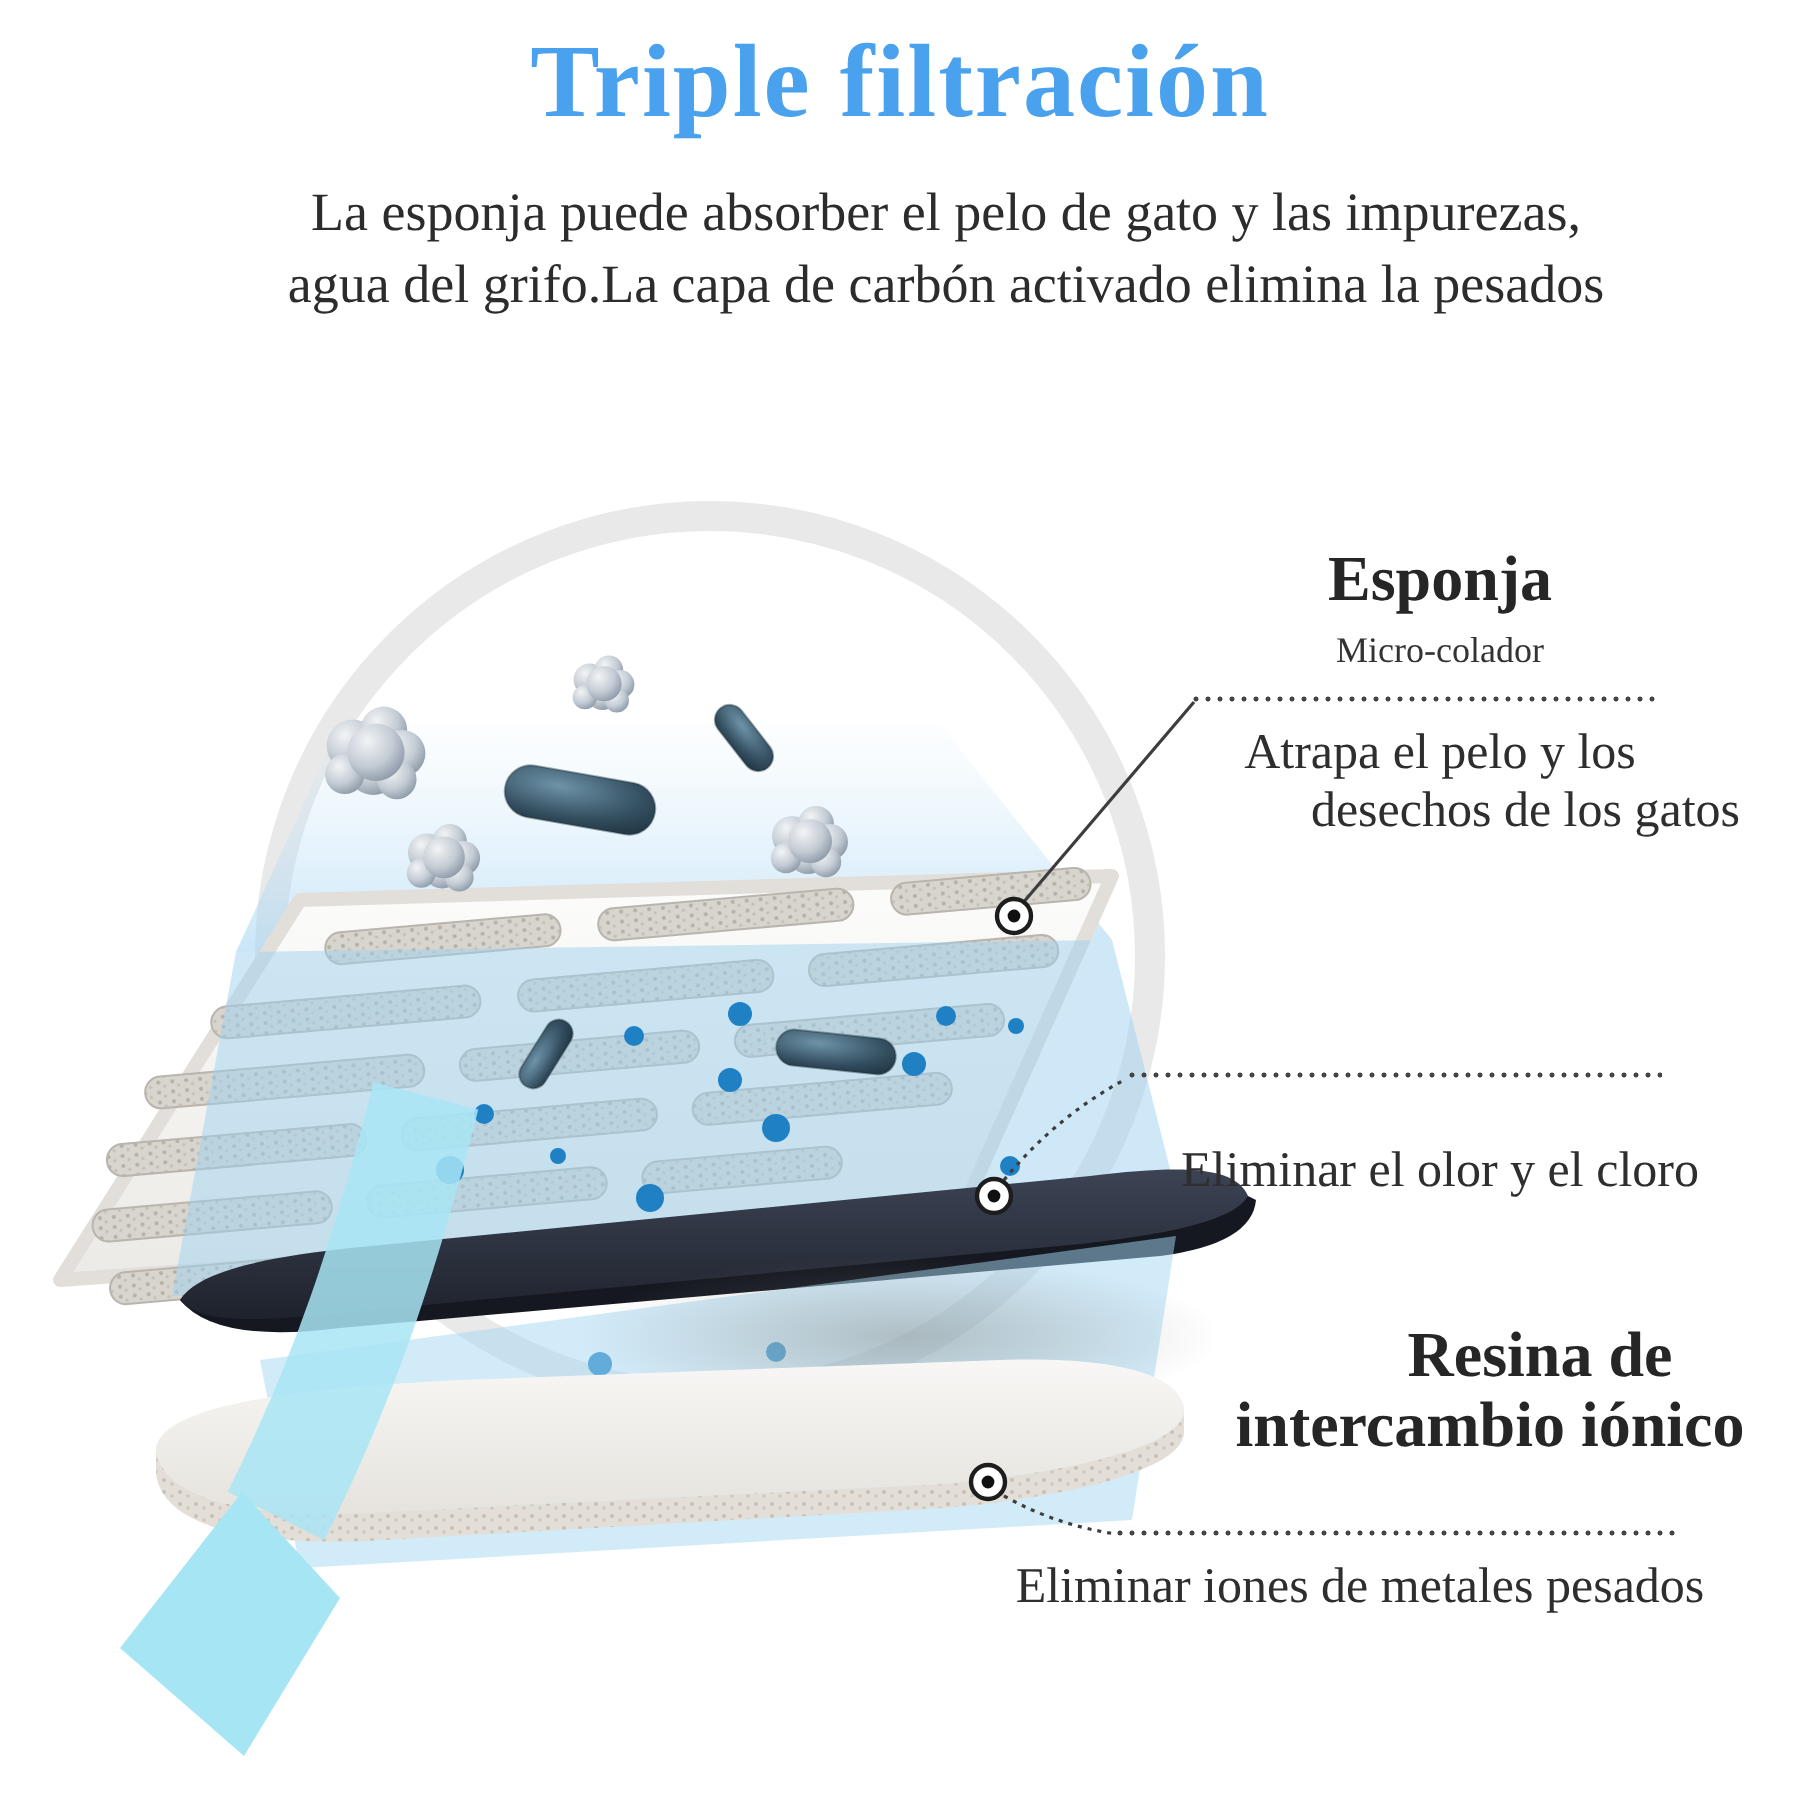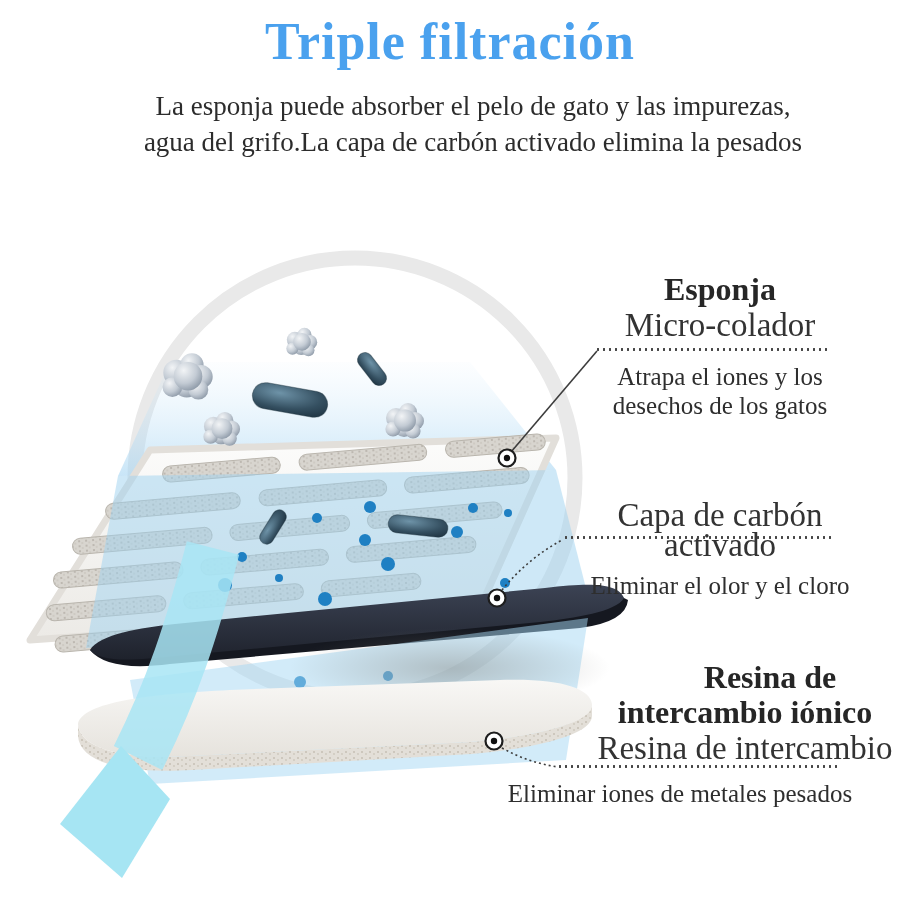--- a/index.html
+++ b/index.html
@@ -8,21 +8,21 @@
   .title{position:absolute;top:12px;left:0;width:900px;text-align:center;
          font-size:52px;font-weight:800;color:#4aa1ee;letter-spacing:1px;}
   .intro{position:absolute;top:88px;left:0;width:900px;text-align:center;
          font-size:27px;line-height:36px;color:#2c2c2c;font-weight:500;margin-left:23px;}
   .watermark{position:absolute;top:352px;left:50px;width:820px;z-index:2;
          font-size:128px;font-weight:700;color:#bfbfbf;opacity:.5;letter-spacing:0px;
          white-space:nowrap;pointer-events:none;}
   .diagram-svg{position:absolute;top:0;left:0;z-index:1;}
   .co{position:absolute;z-index:3;text-align:center;color:#2c2c2c;}
   .co-heading{font-size:32px;font-weight:700;color:#262626;line-height:35px;}
-  .co-sub{font-size:33px;color:#333;line-height:30px;text-align:center;}
+  .co-sub{font-size:18px;color:#333;line-height:30px;text-align:center;}
   .co-desc{font-size:25px;color:#2e2e2e;line-height:29px;}
   .dotline{position:absolute;z-index:3;height:3px;
      background-image:radial-gradient(circle,#444 1.1px,transparent 1.4px);
      background-size:6px 3px;background-repeat:repeat-x;}
 </style>
 </head>
 <body>
 
 <div class="page">
 
@@ -216,26 +216,24 @@
     <g>
       <circle cx="494" cy="741" r="8.5" fill="#fff" stroke="#1d1d1d" stroke-width="2.2"></circle>
       <circle cx="494" cy="741" r="3.2" fill="#101010"></circle>
     </g>
   </svg>
 
 
   <div class="co co-heading" style="top:272px;left:575px;width:290px;">Esponja</div>
   <div class="co co-sub" style="top:310px;left:575px;width:290px;">Micro-colador</div>
   <div class="dotline" style="top:348px;left:595px;width:233px;"></div>
-  <div class="co co-desc" style="top:362px;left:575px;width:290px;">Atrapa el iones y los</div>
-  <div class="co co-desc" style="top:391px;left:570px;width:300px;">desechos de los gatos</div>
-
-  <div class="co co-sub" style="top:500px;left:560px;width:320px;">Capa de carbón activado</div>
+  <div class="co co-desc" style="top:362px;left:575px;width:290px;">Atrapa el pelo y los</div>
+  <div class="co co-desc" style="top:391px;left:570px;width:300px;text-align:right;">desechos de los gatos</div>
+
   <div class="dotline" style="top:536px;left:563px;width:268px;"></div>
   <div class="co co-desc" style="top:550px;left:560px;width:320px;margin-top:21px;">Eliminar el olor y el cloro</div>
 
   <div class="co co-heading" style="top:660px;left:625px;width:290px;">Resina de</div>
   <div class="co co-heading" style="top:695px;left:585px;width:320px;">intercambio iónico</div>
-  <div class="co co-sub" style="top:733px;left:590px;width:310px;">Resina de intercambio</div>
   <div class="dotline" style="top:765px;left:557px;width:282px;"></div>
   <div class="co co-desc" style="top:779px;left:450px;width:460px;">Eliminar iones de metales pesados</div>
 
 </div>
 
 </body></html>

